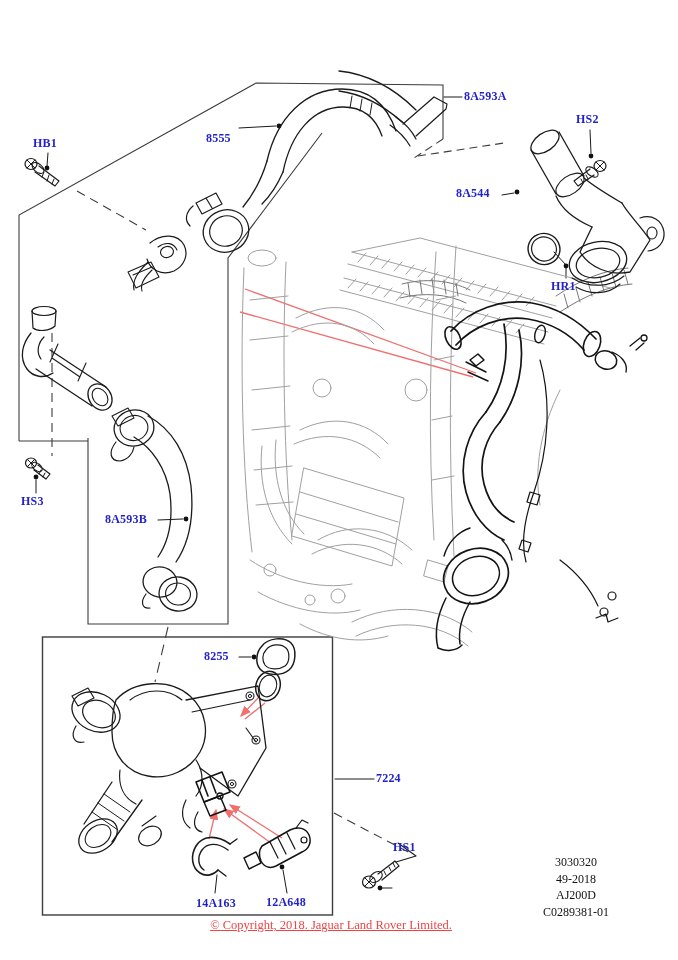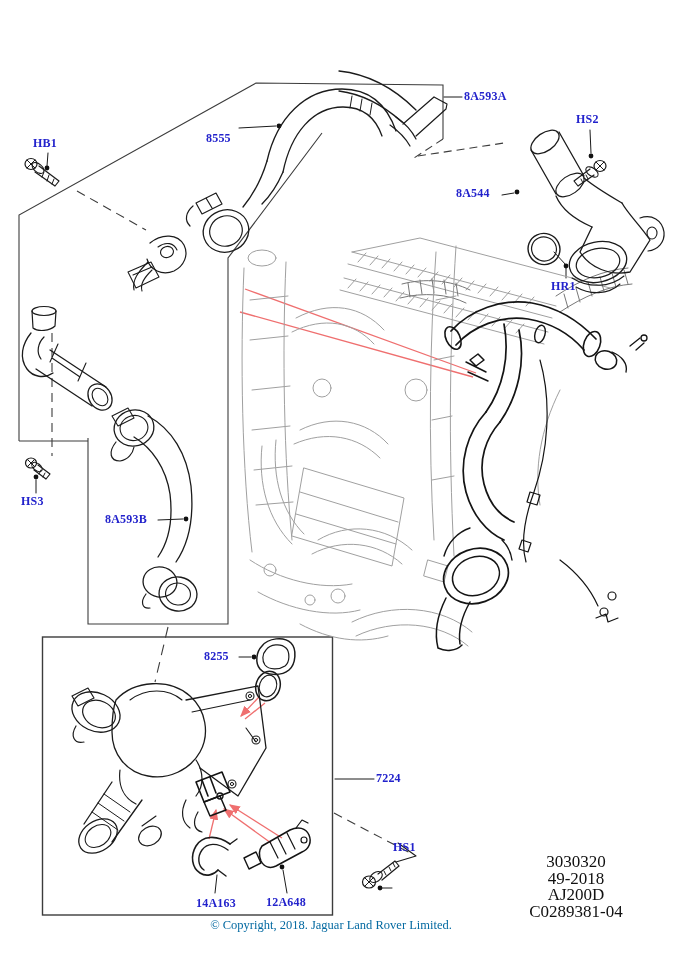--- a/index.html
+++ b/index.html
@@ -8,23 +8,23 @@
     --line-dark:#1b1b1b;
     --sketch-gray:#a0a0a0;
   }
   html,body{margin:0;padding:0;background:#ffffff;}
   #stage{position:relative;width:678px;height:960px;background:#ffffff;overflow:hidden;
          font-family:"Liberation Serif",serif;}
   #artwork{position:absolute;left:0;top:0;}
   .callout{position:absolute;font-weight:bold;font-size:12px;line-height:15px;
            color:var(--callout-blue);letter-spacing:.2px;white-space:nowrap;}
   .plate{position:absolute;left:520px;top:854px;width:112px;text-align:center;
-         font-size:17px;line-height:16.5px;color:#111;}
+         font-size:12px;line-height:16.5px;color:#111;}
   .copyright{position:absolute;left:150px;top:918px;width:362px;text-align:center;
-             font-size:12.5px;color:#0369a1;}
+             font-size:12.5px;color:#ef4444;text-decoration:underline;}
   
   .ln{stroke:var(--line-dark);fill:none;stroke-linecap:round;stroke-linejoin:round;}
   .bnd{stroke:#3c3c3c;fill:none;}
   .red{stroke:var(--leader-red);fill:none;}
   .gry{stroke:var(--sketch-gray);fill:none;stroke-linecap:round;}
   .mid{stroke:#777;fill:none;stroke-linecap:round;}
   .drk{stroke:#141414;fill:none;stroke-linecap:round;stroke-linejoin:round;}
   .dot{fill:#111;stroke:none;}
 </style>
 </head>
@@ -298,18 +298,18 @@
   <div class="callout" style="left:204px;top:649px">8255</div>
   <div class="callout" style="left:376px;top:771px">7224</div>
   <div class="callout" style="left:196px;top:896px">14A163</div>
   <div class="callout" style="left:266px;top:895px">12A648</div>
   <div class="callout" style="left:393px;top:840px">HS1</div>
 
   <div class="plate">
     <div>3030320</div>
     <div>49-2018</div>
     <div>AJ200D</div>
-    <div>C0289381-04</div>
+    <div>C0289381-01</div>
   </div>
 
   <div class="copyright">© Copyright, 2018. Jaguar Land Rover Limited.</div>
 
 </div>
 
 </body></html>

